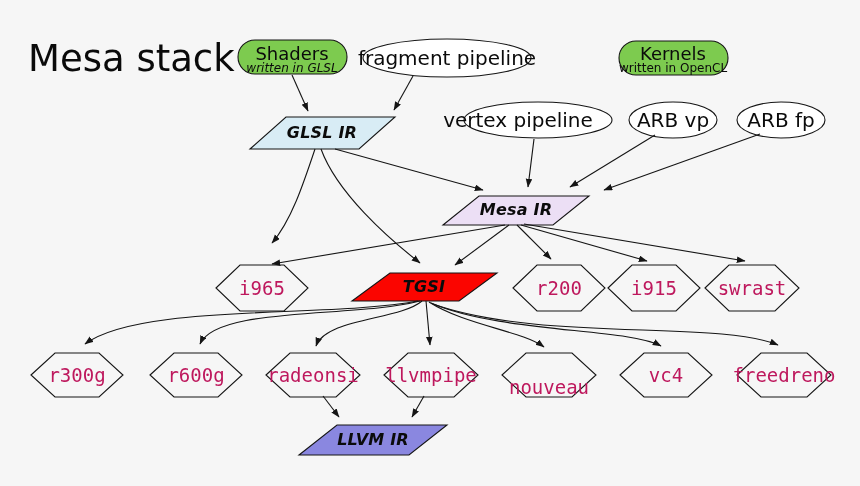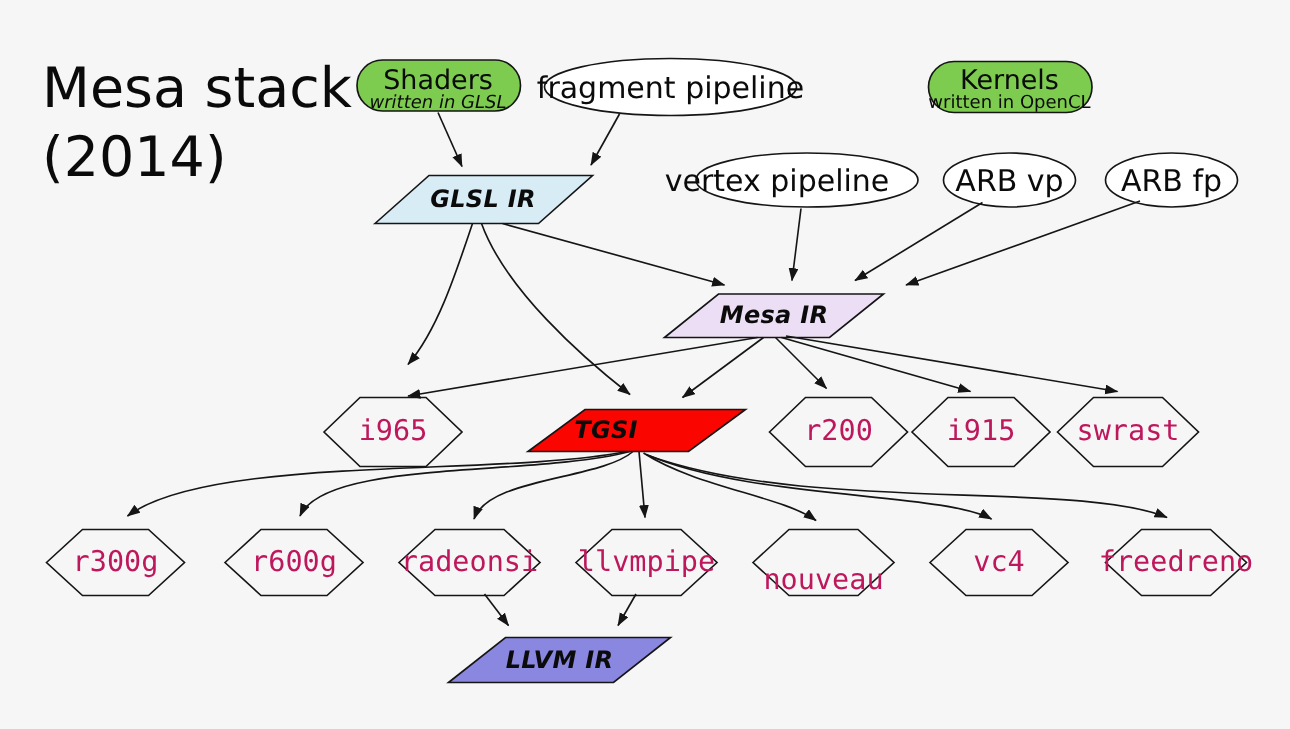--- a/index.html
+++ b/index.html
@@ -76,36 +76,35 @@
       <path d="M429,302 C465,325 522,331 544,347" marker-end="url(#arrow)"></path>
       <path d="M431,303 C500,333 628,328 661,346" marker-end="url(#arrow)"></path>
       <path d="M433,304 C540,342 718,320 778,345" marker-end="url(#arrow)"></path>
       <path d="M323,396 L339,417" marker-end="url(#arrow)"></path>
       <path d="M424,396 L412,417" marker-end="url(#arrow)"></path>
     </g>
   </svg>
 
   <div id="title">
     <div>Mesa stack</div>
-    <div>(2014)</div>
   </div>
 
   <div class="lbl stadium-main" style="left:292px;top:54px;">Shaders</div>
   <div class="lbl sub" style="left:292px;top:68px;font-style:italic;">written in GLSL</div>
   <div class="lbl" style="left:447px;top:58px;">fragment pipeline</div>
   <div class="lbl stadium-main" style="left:673px;top:54px;">Kernels</div>
   <div class="lbl sub" style="left:673px;top:68px;">written in OpenCL</div>
 
   <div class="lbl" style="left:518px;top:120px;">vertex pipeline</div>
   <div class="lbl" style="left:673px;top:120px;">ARB vp</div>
   <div class="lbl" style="left:781px;top:120px;">ARB fp</div>
 
   <div class="lbl ir" style="left:322px;top:133px;">GLSL IR</div>
   <div class="lbl ir" style="left:516px;top:210px;">Mesa IR</div>
-  <div class="lbl ir" style="left:404px;top:287px;">TGSI</div>
+  <div class="lbl ir" style="left:424px;top:287px;">TGSI</div>
   <div class="lbl ir" style="left:373px;top:440px;">LLVM IR</div>
 
   <div class="lbl hex" style="left:262px;top:288px;">i965</div>
   <div class="lbl hex" style="left:559px;top:288px;">r200</div>
   <div class="lbl hex" style="left:654px;top:288px;">i915</div>
   <div class="lbl hex" style="left:752px;top:288px;">swrast</div>
 
   <div class="lbl hex" style="left:77px;top:375px;">r300g</div>
   <div class="lbl hex" style="left:196px;top:375px;">r600g</div>
   <div class="lbl hex" style="left:431px;top:375px;">llvmpipe</div>

